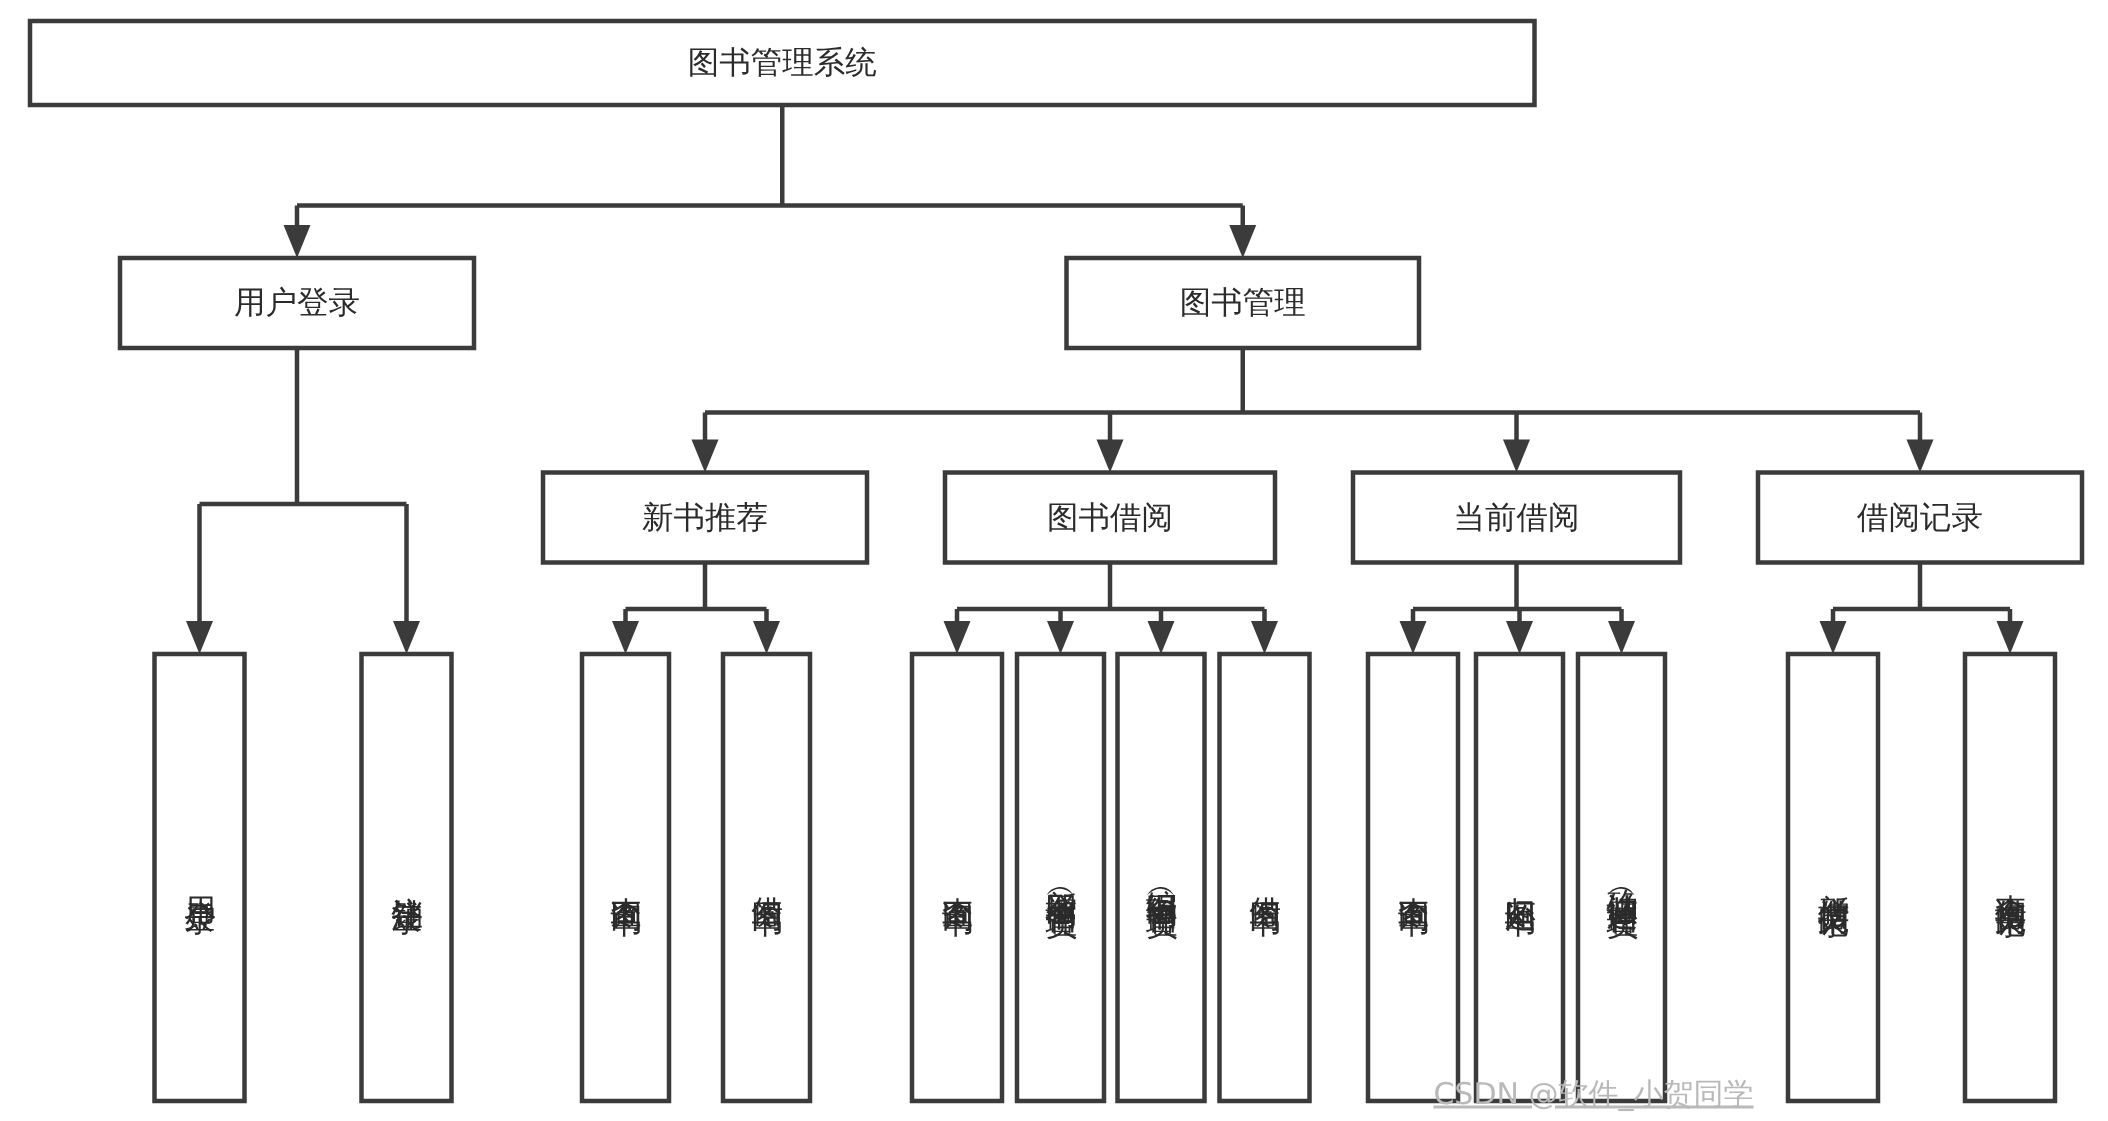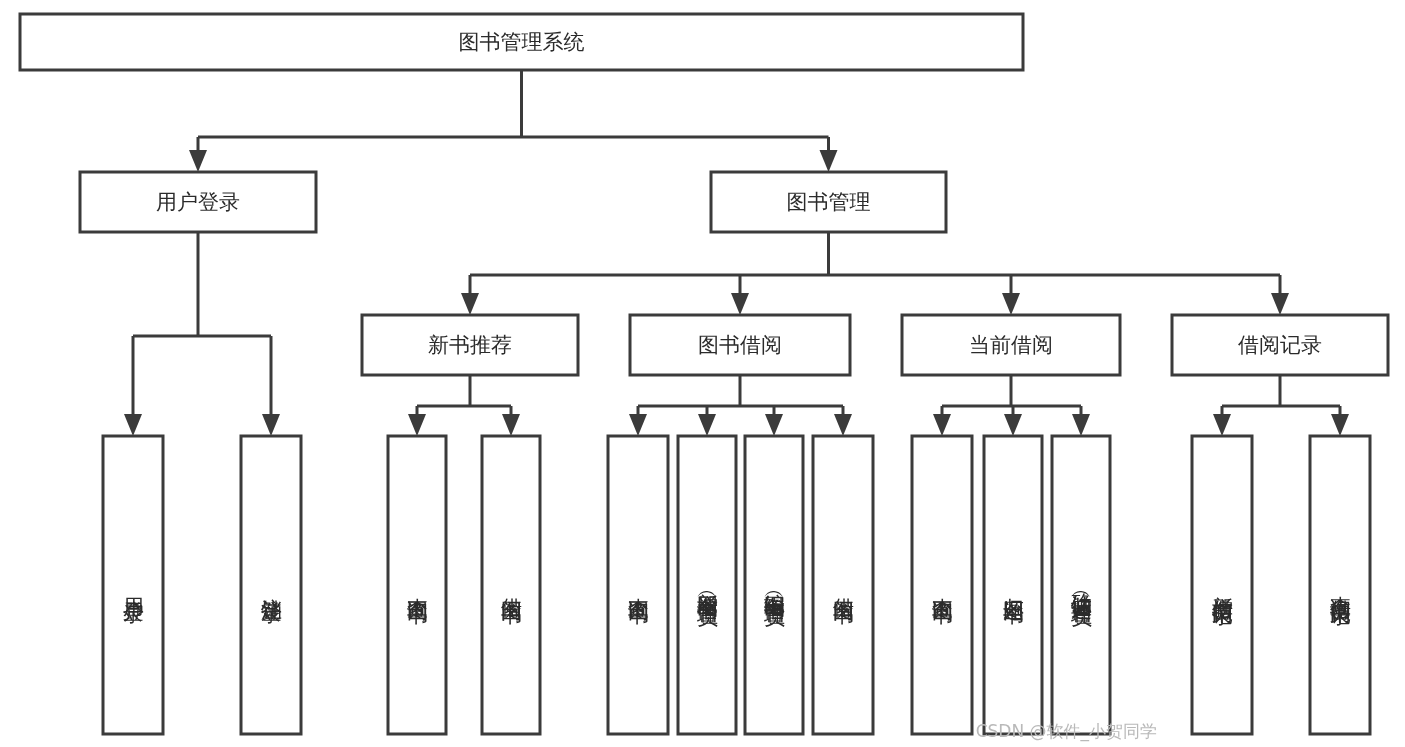--- a/index.html
+++ b/index.html
@@ -54,26 +54,27 @@
     font-size: 21px;
     line-height: 1.28;
     color: #2b2b2b;
     letter-spacing: 2px;
     white-space: nowrap;
     text-align: center;
     pointer-events: none;
   }
   .watermark {
     position: absolute;
-    right: 22px;
+    right: 10px;
     bottom: 4px;
     font-family: "DejaVu Sans", "Liberation Sans", sans-serif;
-    font-size: 17px;
+    font-size: 20px;
     color: #b9b9b9;
     white-space: nowrap;
+    text-decoration: underline;
   }
 </style>
 </head>
 <body>
 
 <div id="diagram-root">
 
   <svg class="diagram-canvas" viewBox="0 0 1405 747">
     <g id="connectors-layer">
         <line x1="521.5" y1="70" x2="521.5" y2="137" class="connector"></line>

